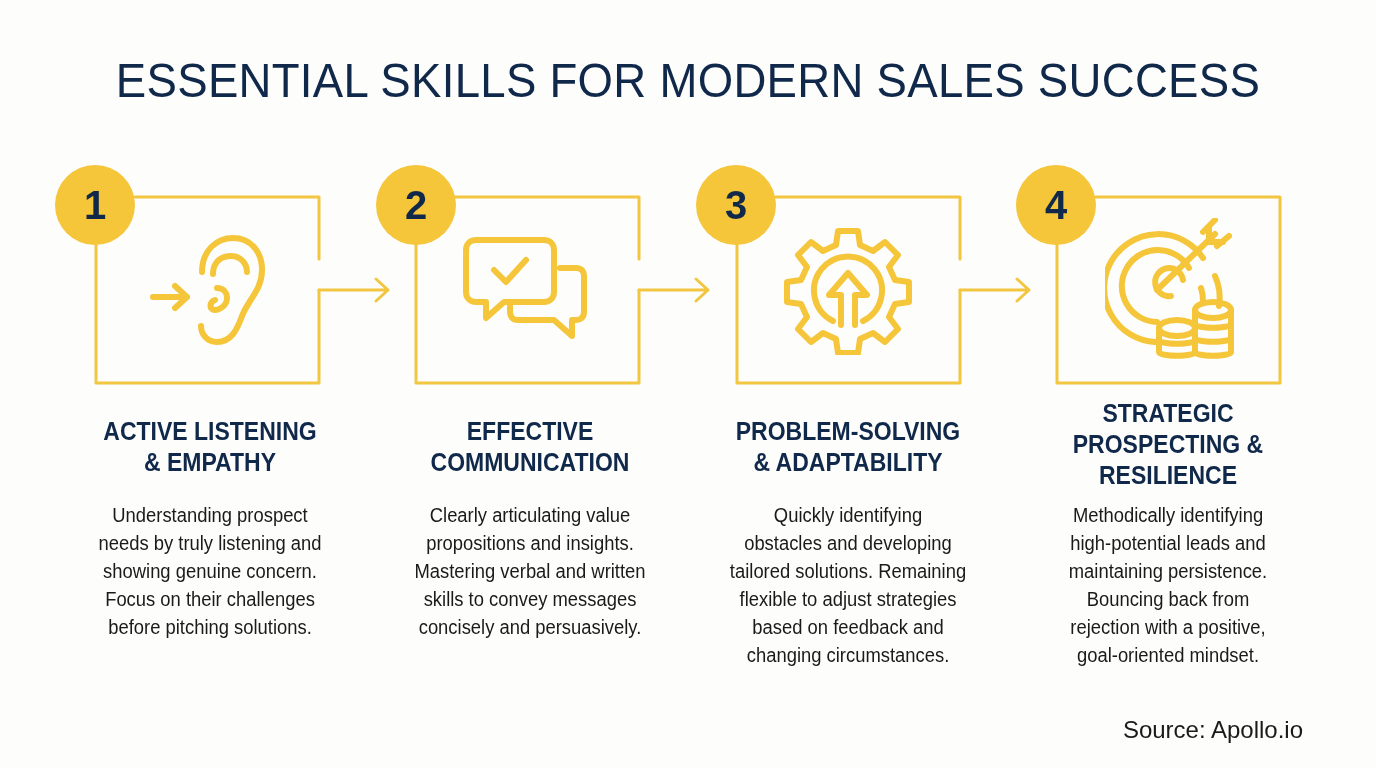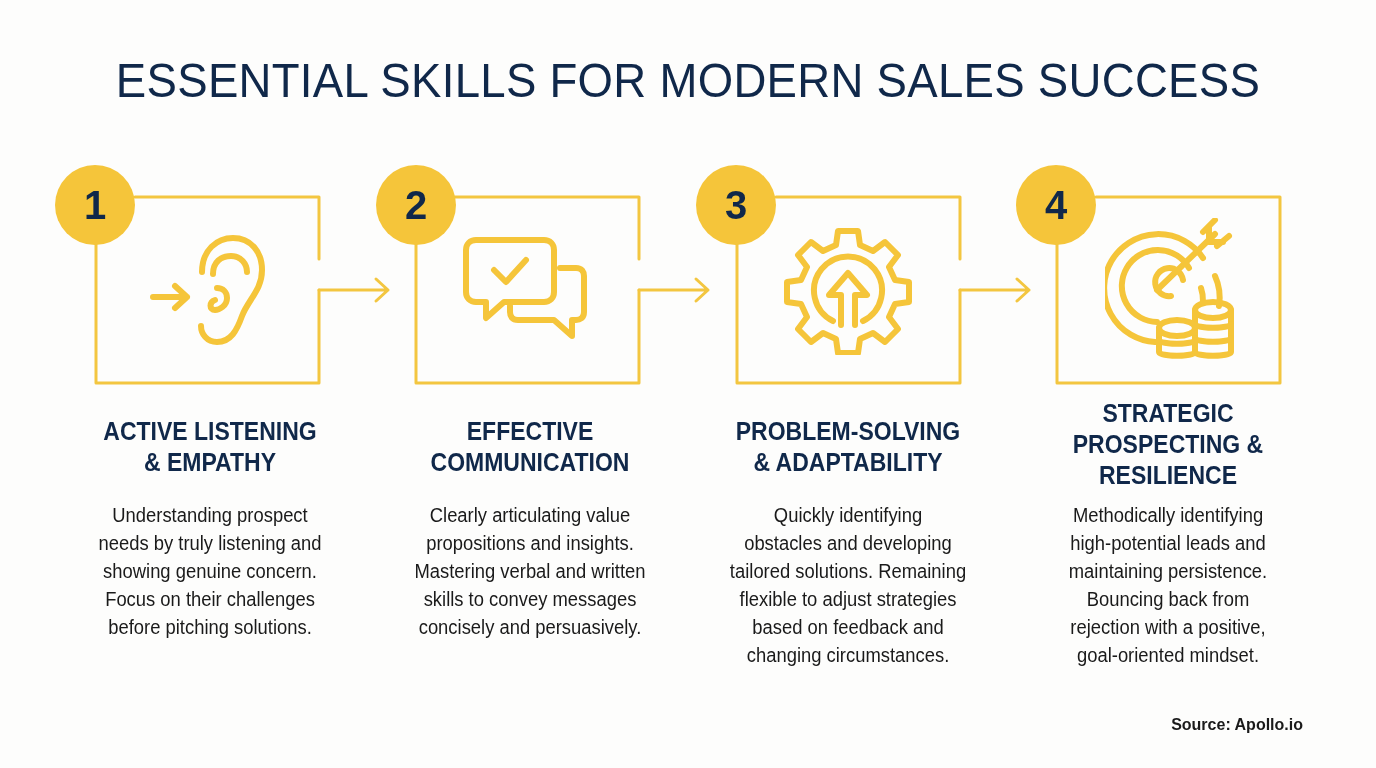--- a/index.html
+++ b/index.html
@@ -22,21 +22,21 @@
   .heading {
     position: absolute; width: 300px; text-align: center; font-weight: 700;
     font-size: 25px; line-height: 31px; color: #10284a;
     transform: scaleX(0.92); transform-origin: center;
   }
   .desc {
     position: absolute; width: 300px; text-align: center; font-size: 20px;
     line-height: 28px; color: #1a1a1a;
     transform: scaleX(0.92); transform-origin: center;
   }
-  .source { position: absolute; right: 73px; top: 716px; font-size: 16px; color: #1a1a1a; font-weight: bold; }
+  .source { position: absolute; right: 73px; top: 716px; font-size: 24px; color: #1a1a1a; }
 </style>
 </head>
 <body>
 
 <div class="title">ESSENTIAL SKILLS FOR MODERN SALES SUCCESS</div>
 
 <svg class="flow" viewBox="0 0 1376 768" fill="none" stroke="#f3c640" stroke-width="3" stroke-linecap="round" stroke-linejoin="round">
 
   <g>
     <path d="M135 197 H319 V259 M319 290 V383 H96 V240"></path>

